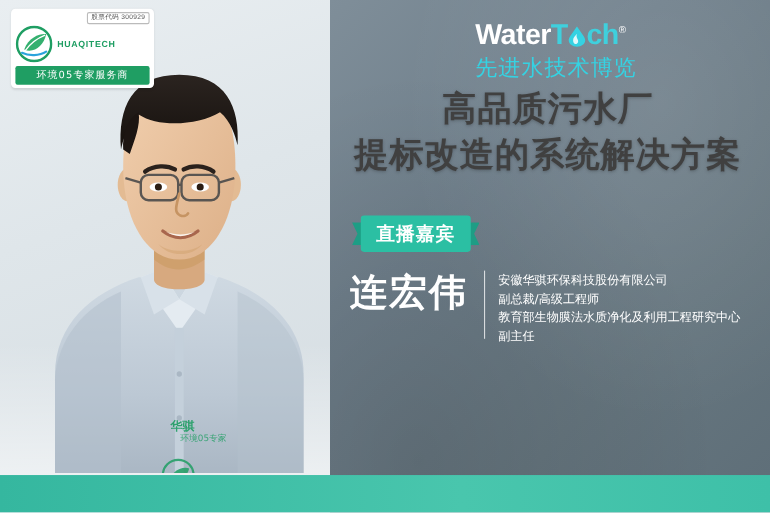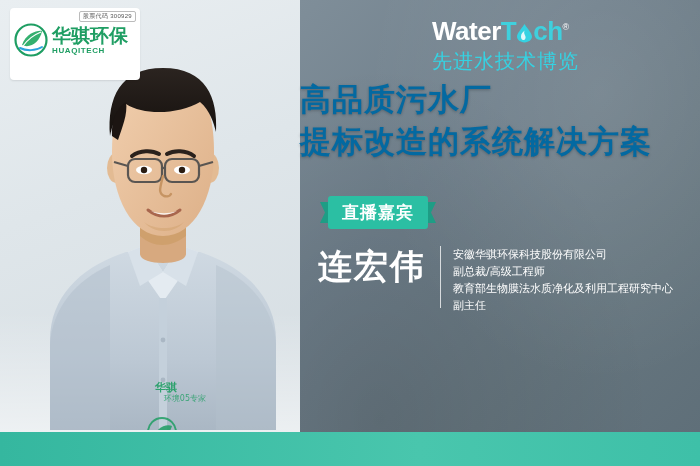--- a/index.html
+++ b/index.html
@@ -167,22 +167,23 @@
     letter-spacing: 1px;
     line-height: 24px;
     white-space: nowrap;
   }
 
   
   .title {
     position: absolute;
     left: 300px; top: 78px;
     width: 396px;
-    font-family: "DejaVu Sans", sans-serif;
-    color: #0369a1;
+    text-align: center;
+    font-family: "DejaVu Sans", sans-serif;
+    color: #404040;
     font-weight: bold;
     text-shadow: 0 1px 3px rgba(0,0,0,0.25);
   }
   .title-l1 {
     font-size: 31px;
     line-height: 42px;
     letter-spacing: 1px;
   }
   .title-l2 {
     font-size: 31px;
@@ -359,24 +360,24 @@
     <div class="logo-main">
       <span class="logo-mark">
         <svg width="34" height="34" viewBox="0 0 34 34" xmlns="http://www.w3.org/2000/svg">
           <circle cx="17" cy="17" r="15.5" fill="none" stroke="#1f9e63" stroke-width="2.2"></circle>
           <path d="M8 22 C12 10 24 7 28 8 C26 19 16 26 8 22 Z" fill="#34b06f"></path>
           <path d="M9 23 C14 16 22 11 27 9" stroke="#ffffff" stroke-width="1.2" fill="none"></path>
           <path d="M6 25 C12 28 22 28 28 24" stroke="#2aa3dc" stroke-width="2" fill="none" stroke-linecap="round"></path>
         </svg>
       </span>
       <span class="logo-words">
-        <span class="logo-cn">华骐环保</span>
         <div class="logo-en">HUAQITECH</div>
       </span>
     </div>
+    <div class="logo-slogan">环境05专家服务商</div>
   </div>
 
   <div class="brand">
     <div class="brand-word">
       <span>Water</span><span class="accent">T</span><span class="drop"><svg width="17" height="20" viewBox="0 0 17 20" xmlns="http://www.w3.org/2000/svg">
             <path d="M8.5 1 C12.5 7 16 10.5 16 13.6 C16 17 12.7 19.4 8.5 19.4 C4.3 19.4 1 17 1 13.6 C1 10.5 4.5 7 8.5 1 Z" fill="#35d2e2"></path>
             <path d="M5 13.5 C5 10.8 7 9.4 8.6 7.6 C7.2 11 9.6 12.2 9.6 14.4 C9.6 16 8.4 17 7.2 17 C5.9 17 5 15.6 5 13.5 Z" fill="#ffffff" opacity="0.85"></path>
           </svg></span><span class="accent">ch</span><span class="reg">®</span>
     </div>
     <div class="brand-sub">先进水技术博览</div>

